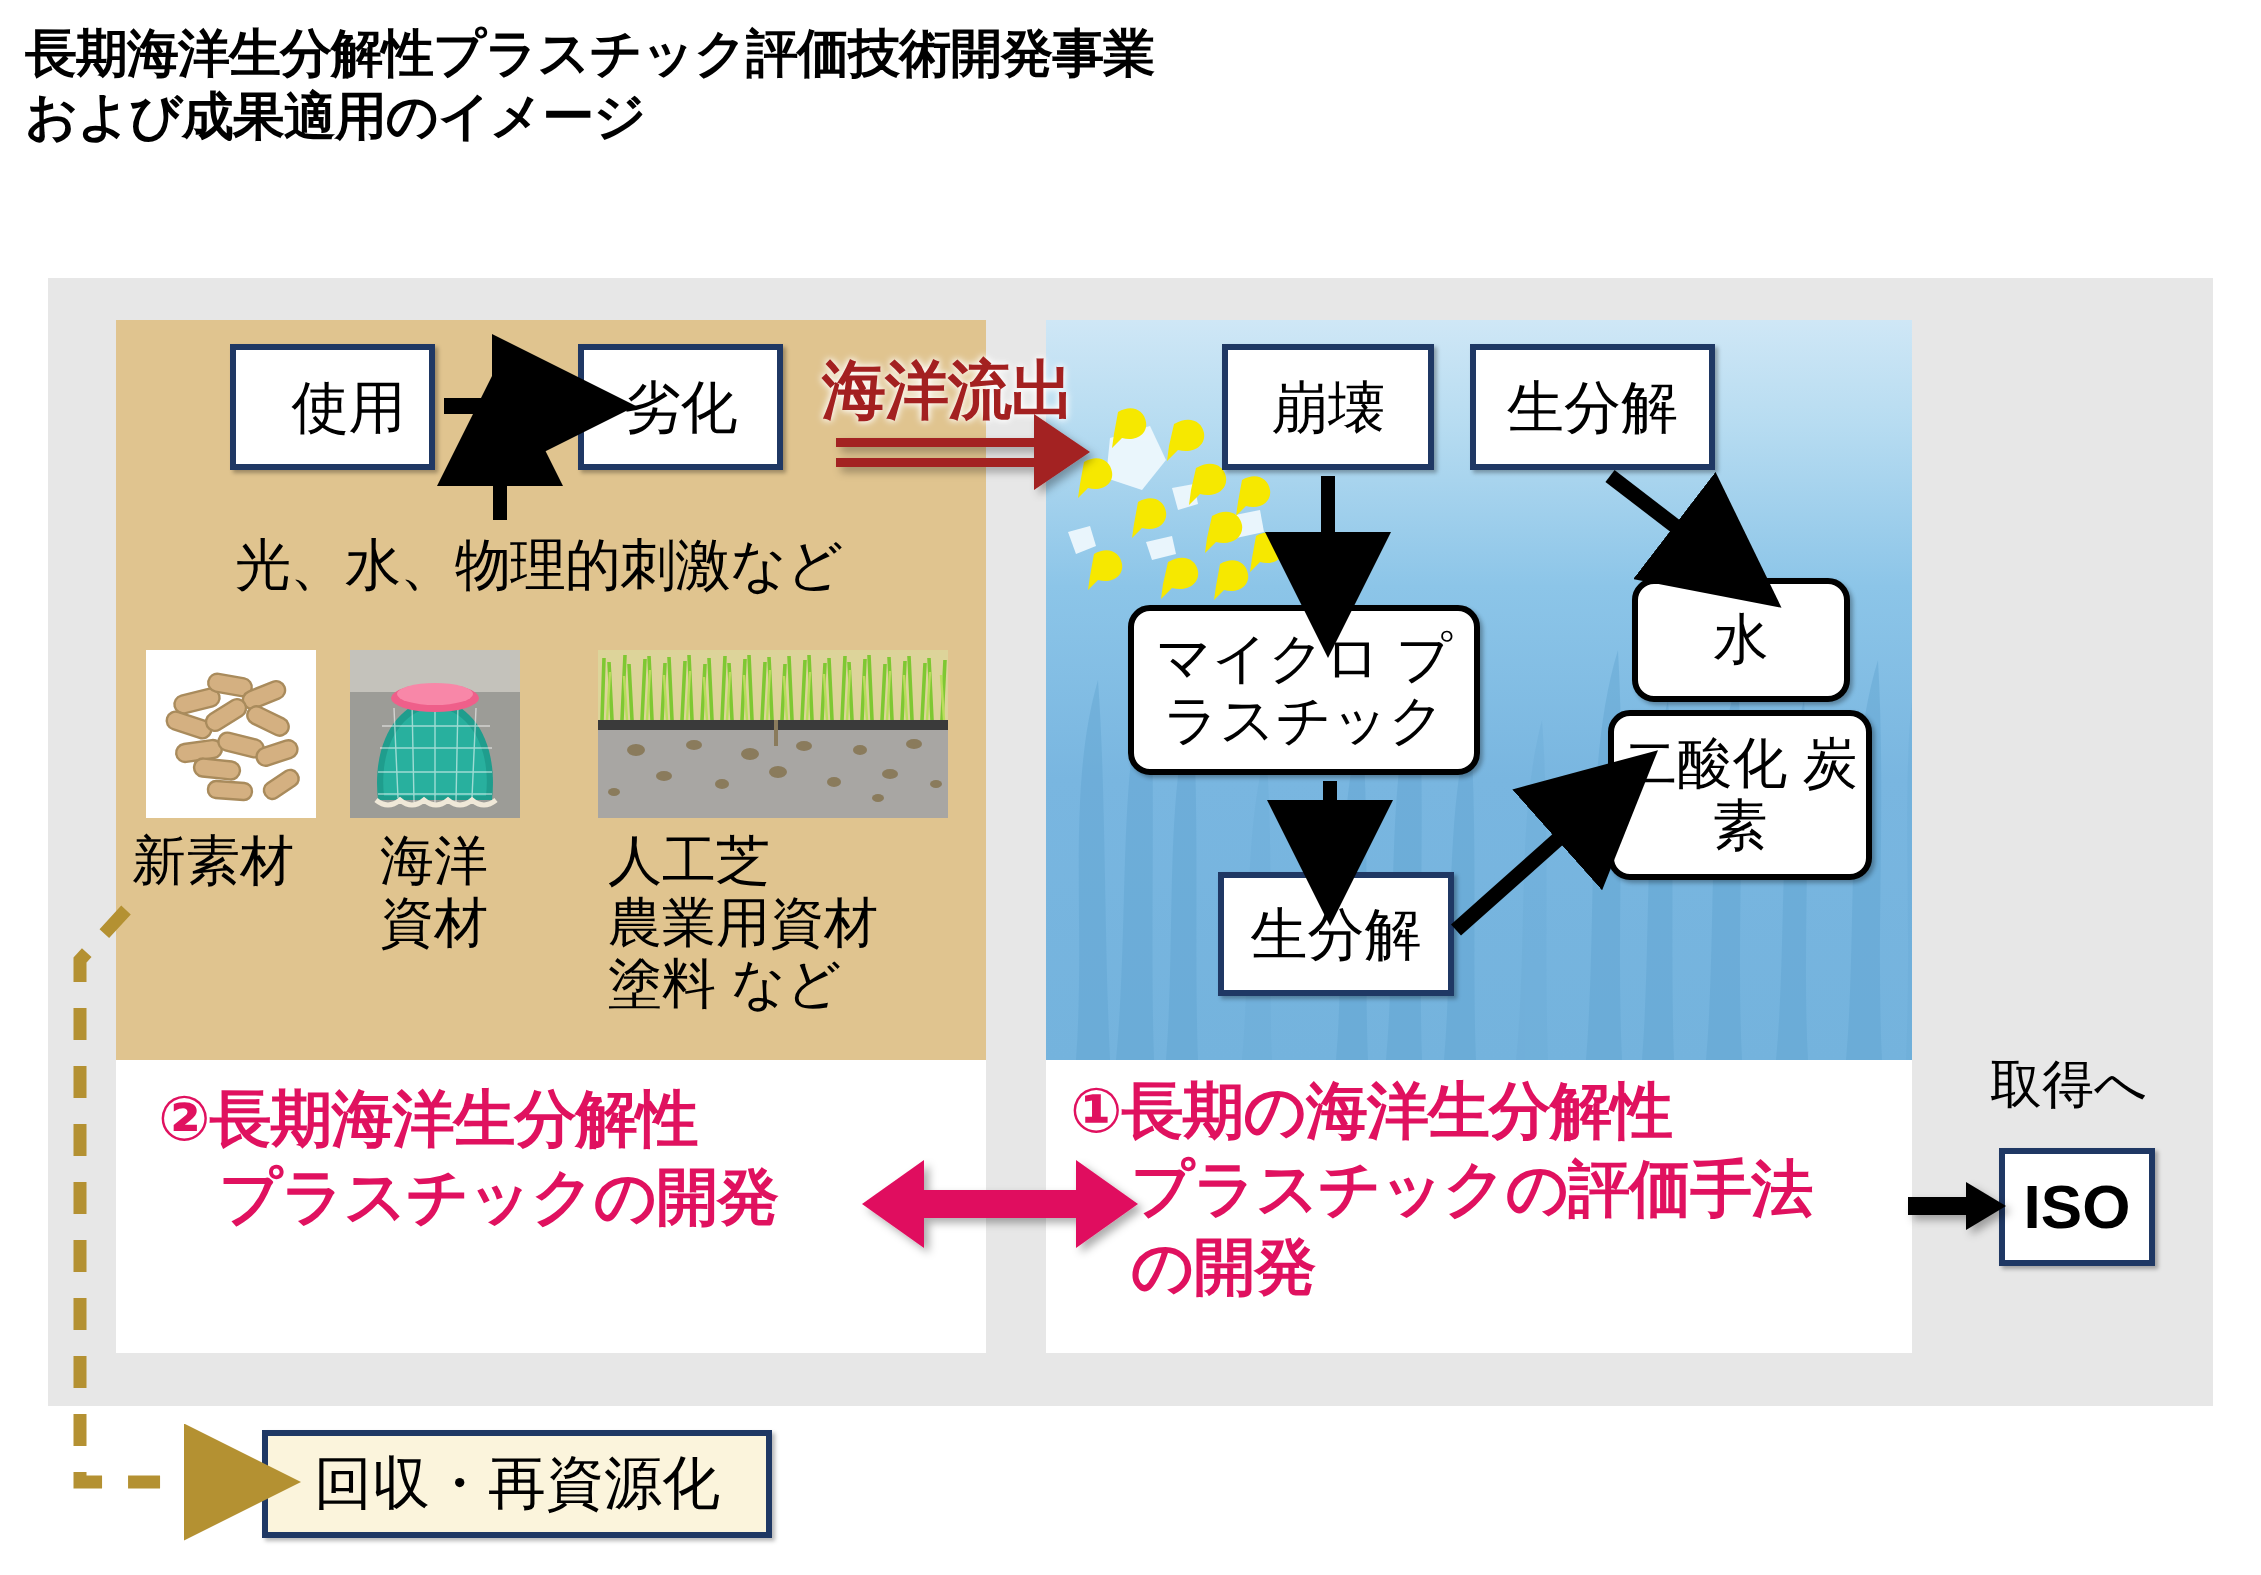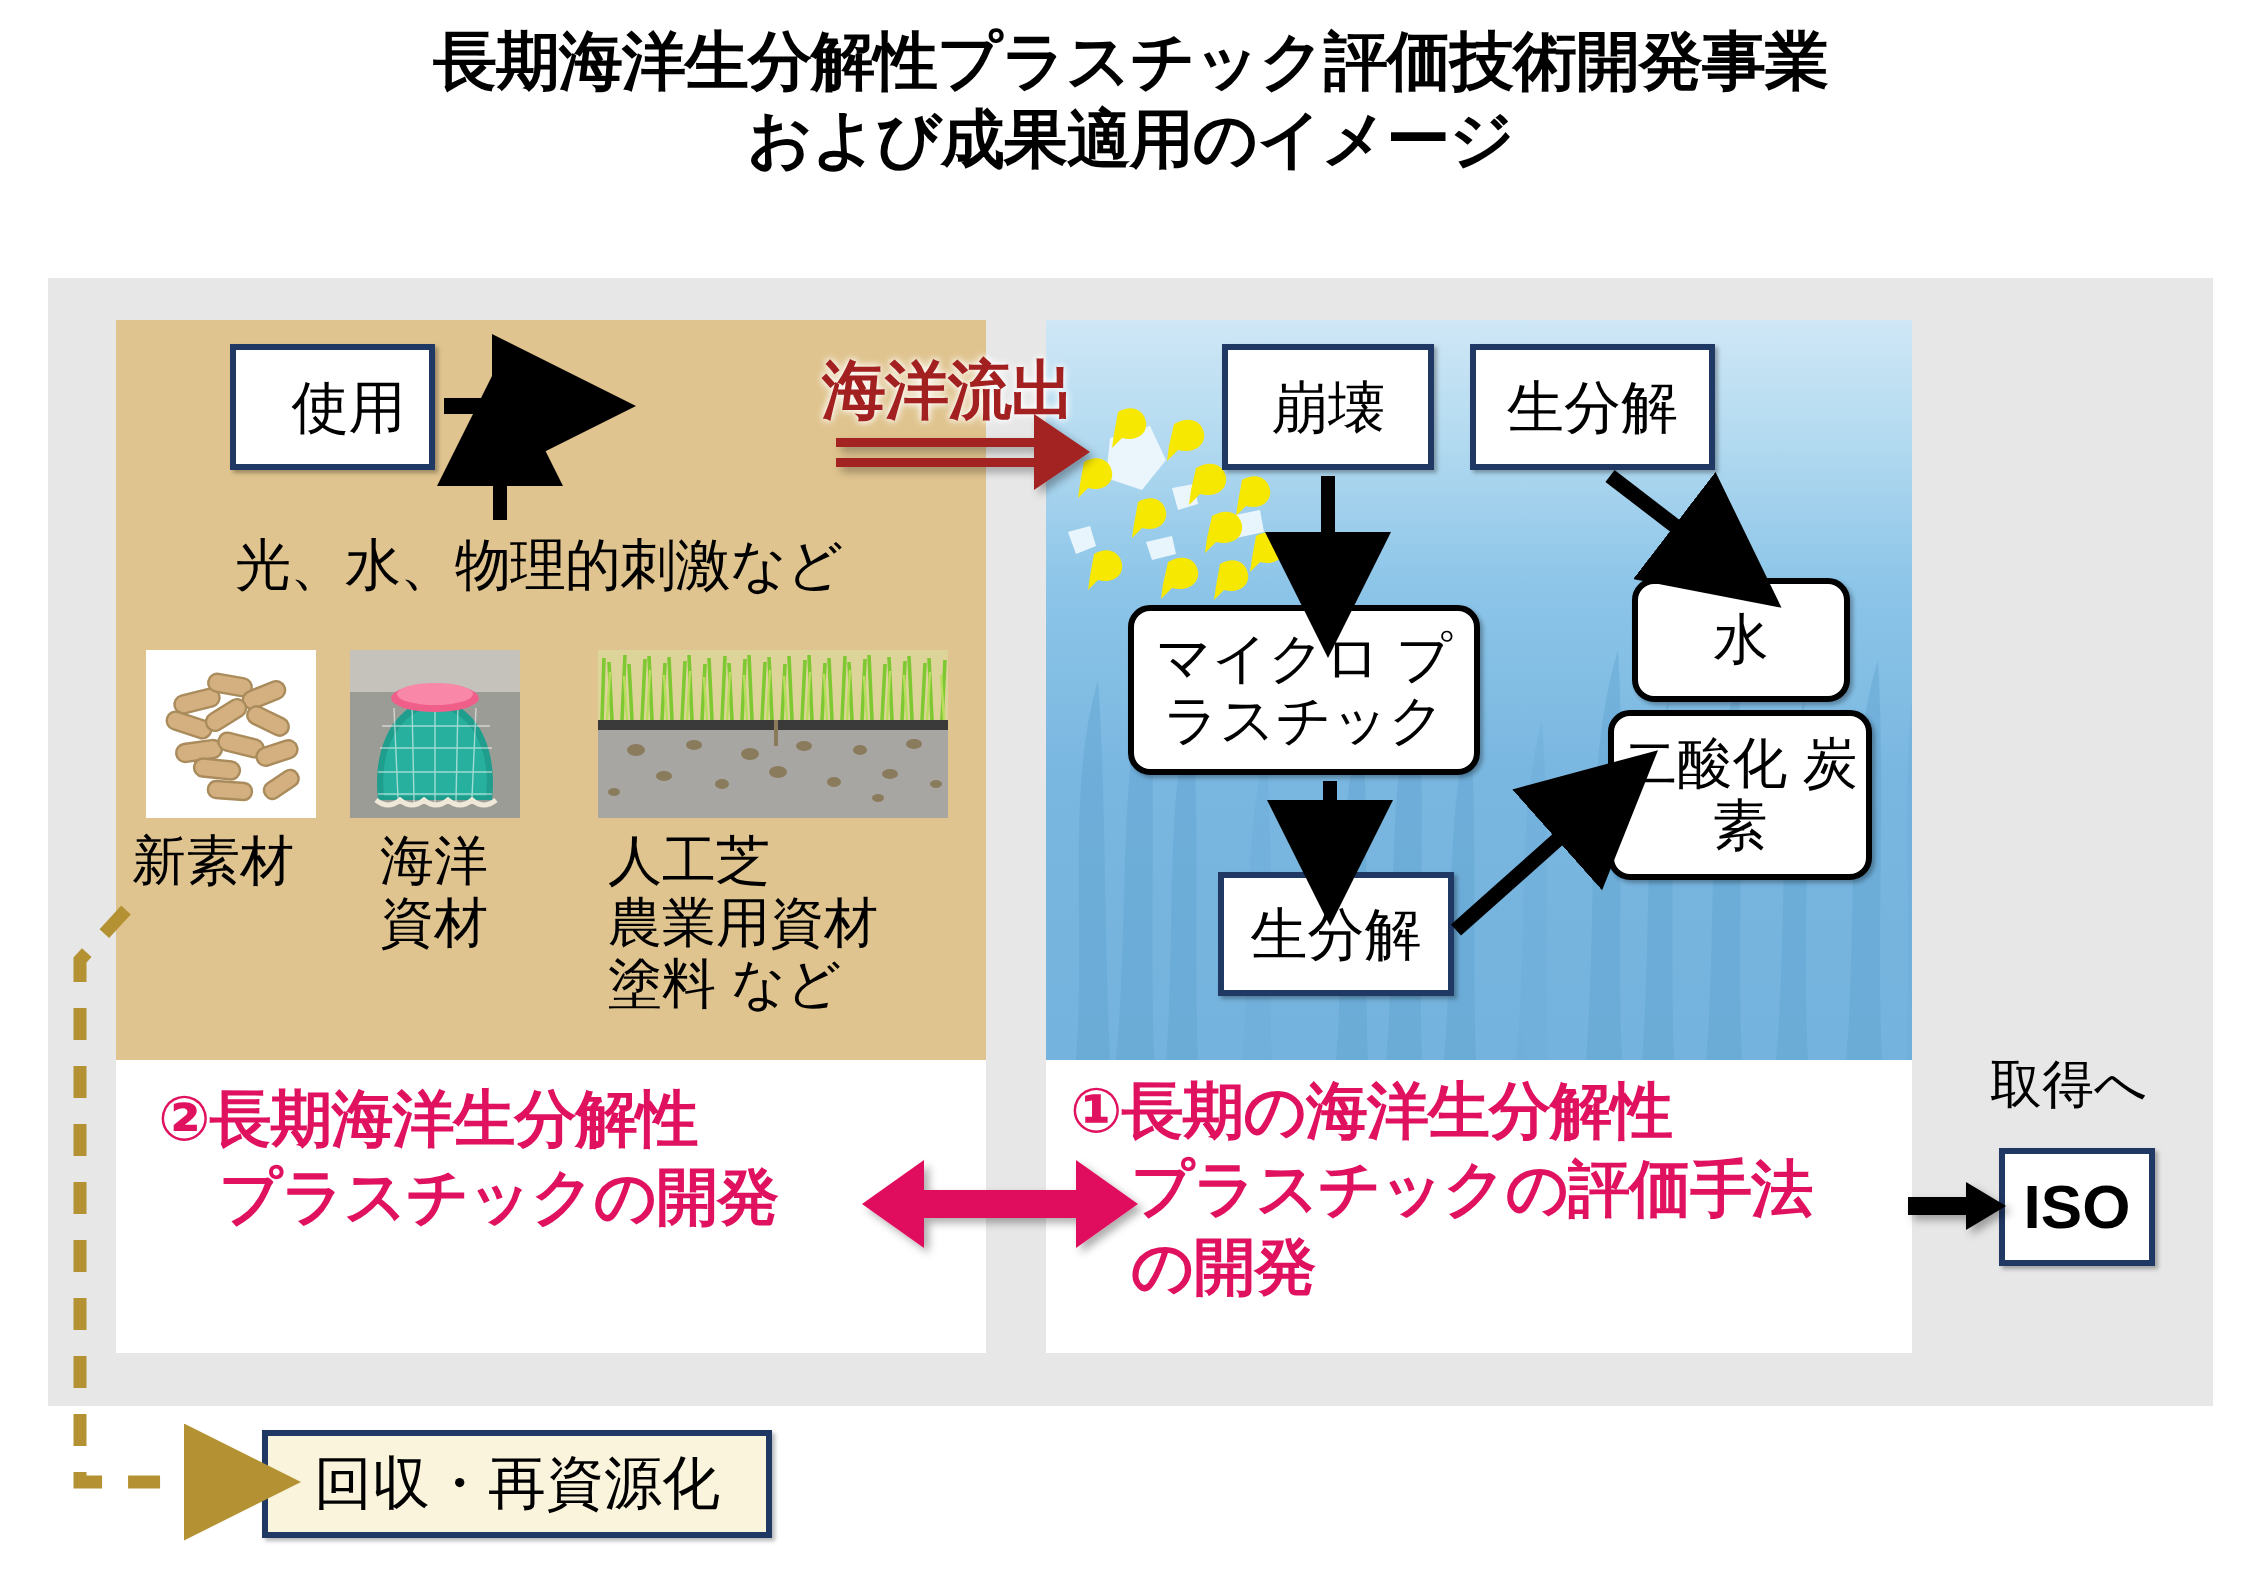--- a/index.html
+++ b/index.html
@@ -7,24 +7,24 @@
     width: 2261px; height: 1575px;
     background: #ffffff;
     font-family: "Liberation Sans", "DejaVu Sans", sans-serif;
     overflow: hidden;
   }
   #root { position: relative; width: 2261px; height: 1575px; }
 
   
   .title {
     position: absolute; left: 0; top: 22px; width: 2261px;
-    text-align: center;
-    font-size: 64px; font-weight: bold; color: #000000;
+    font-size: 52px; font-weight: bold; color: #000000;
     line-height: 1.22; letter-spacing: -1px;
     white-space: pre-line;
+    padding-left: 25px;
   }
 
   
   .board {
     position: absolute; left: 48px; top: 278px;
     width: 2165px; height: 1128px;
     background: #e7e7e7;
   }
 
   
@@ -181,20 +181,21 @@
         <path d="M196 160 c14 -8 26 -2 28 10 c2 12 -10 20 -24 16 l-10 10 l2 -14 z"></path>
         <path d="M48 234 c14 -8 26 -2 28 10 c2 12 -10 20 -24 16 l-10 10 l2 -14 z"></path>
         <path d="M122 242 c15 -9 28 -3 30 9 c2 13 -11 21 -26 17 l-11 11 l2 -15 z"></path>
         <path d="M174 244 c14 -8 26 -2 28 10 c2 12 -10 20 -24 16 l-10 10 l2 -14 z"></path>
         <path d="M210 216 c14 -8 26 -2 28 10 c2 12 -10 20 -24 16 l-10 10 l2 -14 z"></path>
       </g>
     </svg>
   </div>
 
   <div class="fbox" id="box-use">使用</div>
+  <div class="fbox" id="box-degrade">劣化</div>
   <div class="fbox" id="box-collapse">崩壊</div>
   <div class="fbox" id="box-biodeg-1">生分解</div>
   <div class="rbox" id="box-micro">マイクロ
 プラスチック</div>
   <div class="rbox" id="box-water">水</div>
   <div class="rbox" id="box-co2">二酸化
 炭素</div>
   <div class="fbox" id="box-biodeg-2">生分解</div>
   <div class="fbox" id="box-iso">ISO</div>
 

